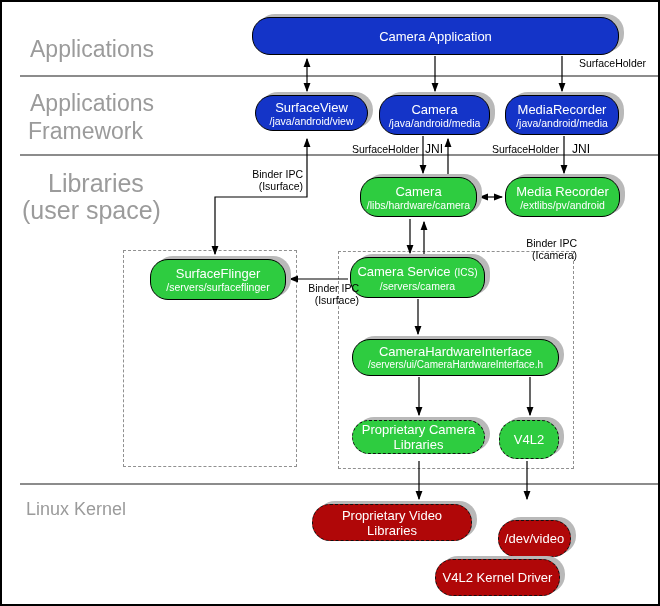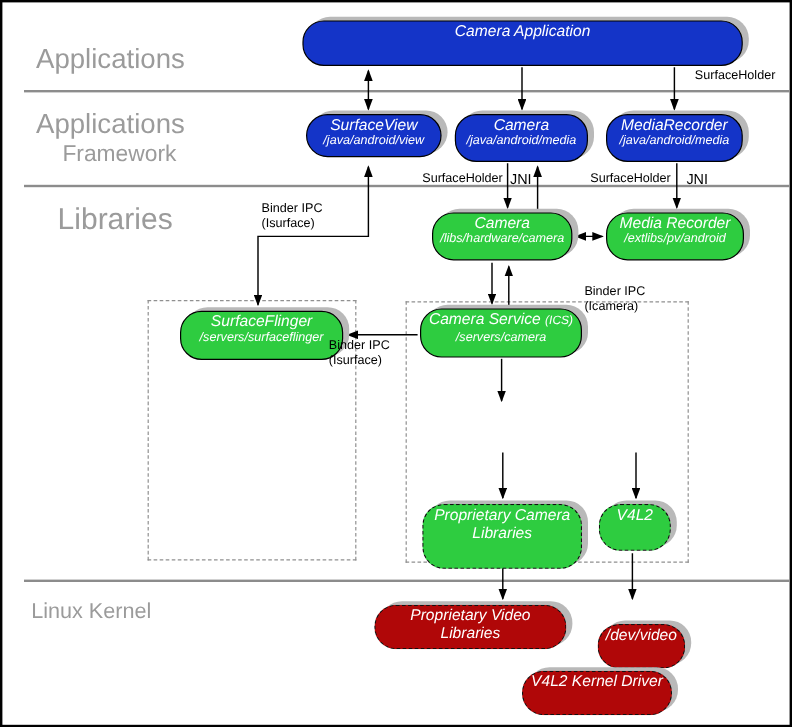--- a/index.html
+++ b/index.html
@@ -9,54 +9,54 @@
   html,body{margin:0;padding:0;background:#fff;}
   #stage{
     position:relative; width:660px; height:606px; background:#fff;
     border:2px solid #000; box-sizing:border-box; overflow:hidden;
     font-family:"Liberation Sans", sans-serif;
   }
   .divider{position:absolute; left:18px; width:639px; height:2px; background:var(--divider-gray);}
   .layer{position:absolute; color:var(--label-gray); white-space:nowrap;}
   .box{
     position:absolute; border:1.4px solid #000; border-radius:18px; color:#fff;
-    display:flex; flex-direction:column; align-items:center; 
+    display:flex; flex-direction:column; align-items:center; justify-content:center;
     text-align:center; box-sizing:border-box;
     box-shadow:5px -3px 0 var(--shadow);
-    font-style:italic;
   }
   .blue{background:var(--blue);}
   .green{background:var(--green);}
   .red{background:var(--red);}
   .dashedbox{border:1.6px dashed #111;}
   .title{font-size:13px; line-height:15px; white-space:nowrap;}
   .title .suffix{font-size:10px;}
   .path{font-size:10.5px; line-height:12px; white-space:nowrap;}
   .path-small{font-size:10px; line-height:12px; white-space:nowrap;}
   .lbl{position:absolute; font-size:10.5px; color:#000; white-space:nowrap;}
   .lbl.right{text-align:right;}
-  .lbl.center{text-align:left;}
+  .lbl.center{text-align:right;}
   .jni{font-weight:normal; font-size:12px;}
   .binder{line-height:11.5px;}
   .dashrect{position:absolute; border:1px dashed #909090;}
   svg.connectors{position:absolute; left:0; top:0; pointer-events:none;}
 </style>
 </head>
 <body>
 
 <div id="stage">
 
   <div class="divider" style="top:73px"></div>
   <div class="divider" style="top:152px"></div>
   <div class="divider" style="top:481px"></div>
 
   <div class="layer" style="left:28px; top:34px; font-size:23px;">Applications</div>
   <div class="layer" style="left:28px; top:88px; font-size:23px;">Applications</div>
-  <div class="layer" style="left:50px; top:116px; font-size:19px;text-align:right;">Framework</div>
+  <div class="layer" style="left:26px; top:116px; font-size:23px;text-align:right;">Framework</div>
   <div class="layer" style="left:46px; top:167px; font-size:25px;">Libraries</div>
+  <div class="layer" style="left:20px; top:194px; font-size:25px;">(user space)</div>
   <div class="layer" style="left:24px; top:497px; font-size:18px;">Linux Kernel</div>
 
   <div class="dashrect" style="left:121px; top:248px; width:172px; height:215px;"></div>
   <div class="dashrect" style="left:336px; top:249px; width:234px; height:216px;"></div>
 
   <svg class="connectors" width="660" height="606" viewBox="0 0 660 606">
     <defs>
       <marker id="ah" viewBox="0 0 8 6" refX="7" refY="3" markerWidth="8" markerHeight="6" orient="auto-start-reverse">
         <path d="M0,0 L8,3 L0,6 z" fill="#000"></path>
       </marker>
@@ -116,22 +116,26 @@
   </div>
 
   <div class="box green" style="left:348px; top:255px; width:135px; height:41px;">
     <div class="title">
       <span>Camera Service</span>
       <span class="suffix">(ICS)</span>
     </div>
     <div class="path">/servers/camera</div>
   </div>
 
+  <div class="box green" style="left:350px; top:337px; width:207px; height:37px;">
+    <div class="title">CameraHardwareInterface</div>
+    <div class="path-small">/servers/ui/CameraHardwareInterface.h</div>
+  </div>
 
-  <div class="box green dashedbox" style="left:350px; top:418px; width:133px; height:54px;">
+  <div class="box green dashedbox" style="left:350px; top:418px; width:133px; height:34px;">
     <div class="title">Proprietary Camera</div>
     <div class="title">Libraries</div>
   </div>
 
   <div class="box green dashedbox" style="left:497px; top:418px; width:60px; height:39px;">
     <div class="title">V4L2</div>
   </div>
 
   <div class="box red dashedbox" style="left:310px; top:502px; width:160px; height:37px;">
     <div class="title">Proprietary Video</div>

